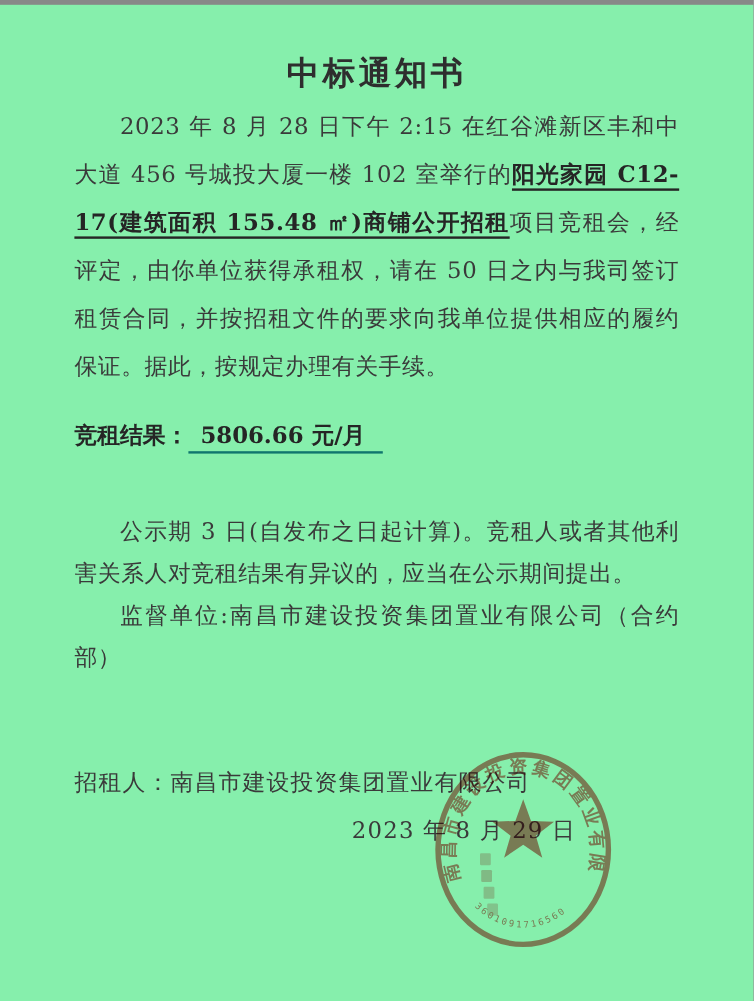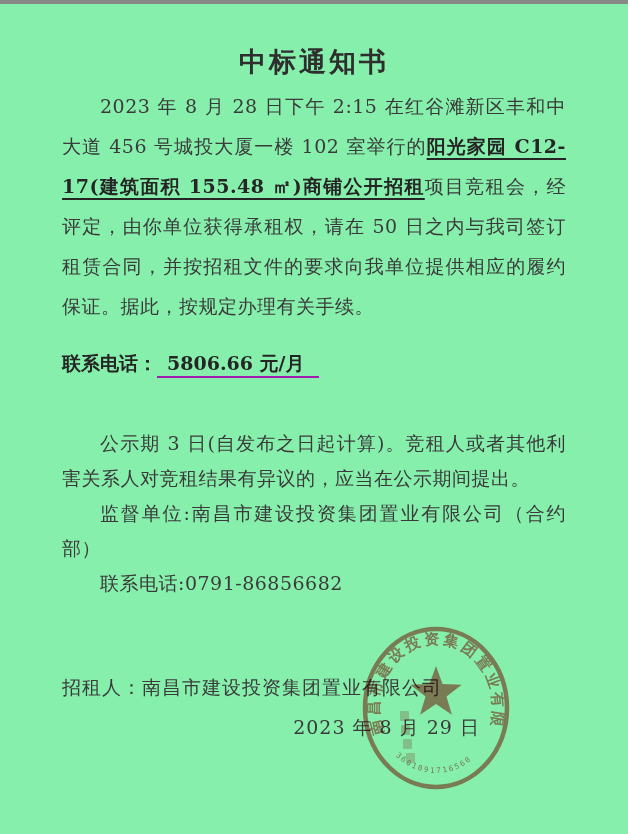--- a/index.html
+++ b/index.html
@@ -52,21 +52,21 @@
     text-underline-offset: 5px;
   }
   .result-line {
     margin-top: 22px;
     font-size: 19px;
     line-height: 30px;
     font-weight: bold;
     color: #252525;
   }
   .result-line .value {
-    border-bottom: 2px solid #a21caf;
+    border-bottom: 2px solid #0f766e;
     padding: 0 14px 2px 10px;
   }
   .para2-block {
     margin-top: 48px;
     font-size: 19px;
     line-height: 35px;
     text-align: justify;
     letter-spacing: 0.5px;
   }
   .para2-block p { margin: 0; text-indent: 2em; }
@@ -96,27 +96,26 @@
 <div class="page">
 
   <h1 class="doc-title">中标通知书</h1>
 
 
   <p class="para1">
     <span>2023 年 8 月 28 日下午 2:15 在红谷滩新区丰和中大道 456 号城投大厦一楼 102 室举行的</span><span class="highlight">阳光家园 C12-17(建筑面积 155.48 ㎡)商铺公开招租</span><span>项目竞租会，经评定，由你单位获得承租权，请在 50 日之内与我司签订租赁合同，并按招租文件的要求向我单位提供相应的履约保证。据此，按规定办理有关手续。</span>
   </p>
 
   <div class="result-line">
-    <span>联系电话：</span><span class="value">5806.66 元/月</span>
+    <span>竞租结果：</span><span class="value">5806.66 元/月</span>
   </div>
 
   <div class="para2-block">
     <p>公示期 3 日(自发布之日起计算)。竞租人或者其他利害关系人对竞租结果有异议的，应当在公示期间提出。</p>
     <p>监督单位:南昌市建设投资集团置业有限公司（合约部）</p>
-    <p>联系电话:0791-86856682</p>
   </div>
 
   <div class="signature-block">
     <div class="sig-issuer">招租人：南昌市建设投资集团置业有限公司</div>
     <div class="sig-date">2023 年 8 月 29 日</div>
   </div>
 
   <div class="seal">
     <svg viewBox="0 0 152 168" xmlns="http://www.w3.org/2000/svg">
       <defs>

